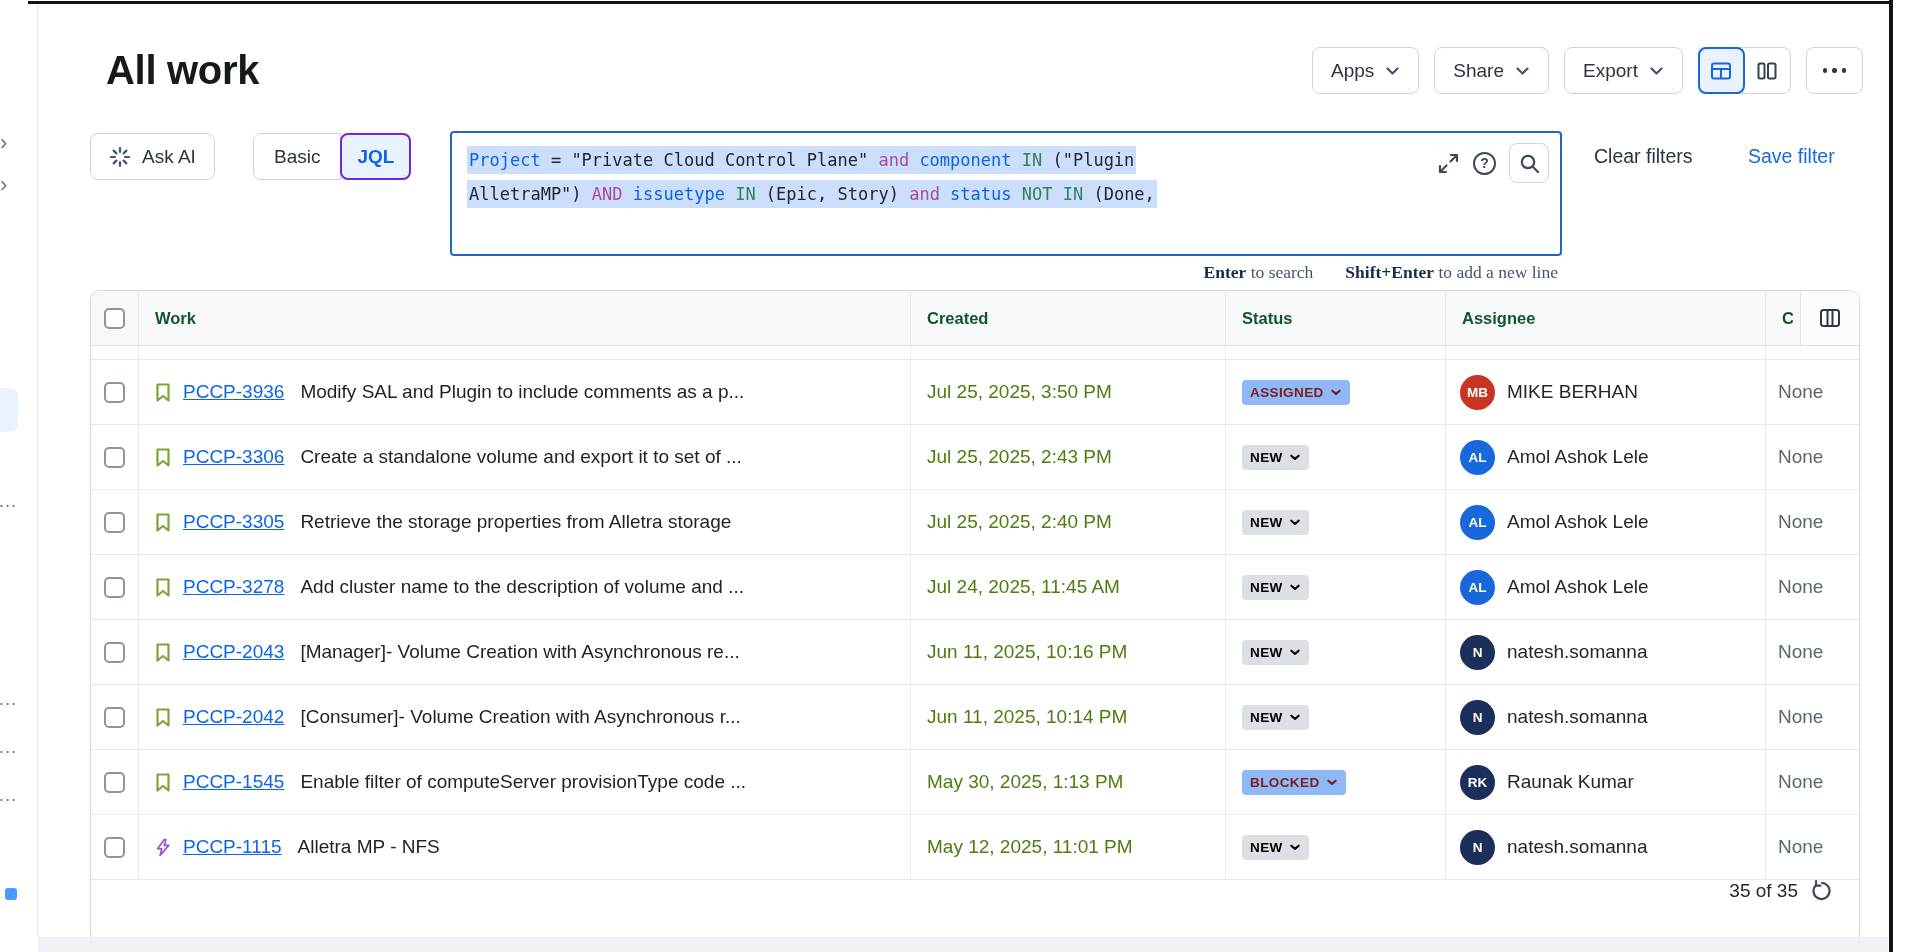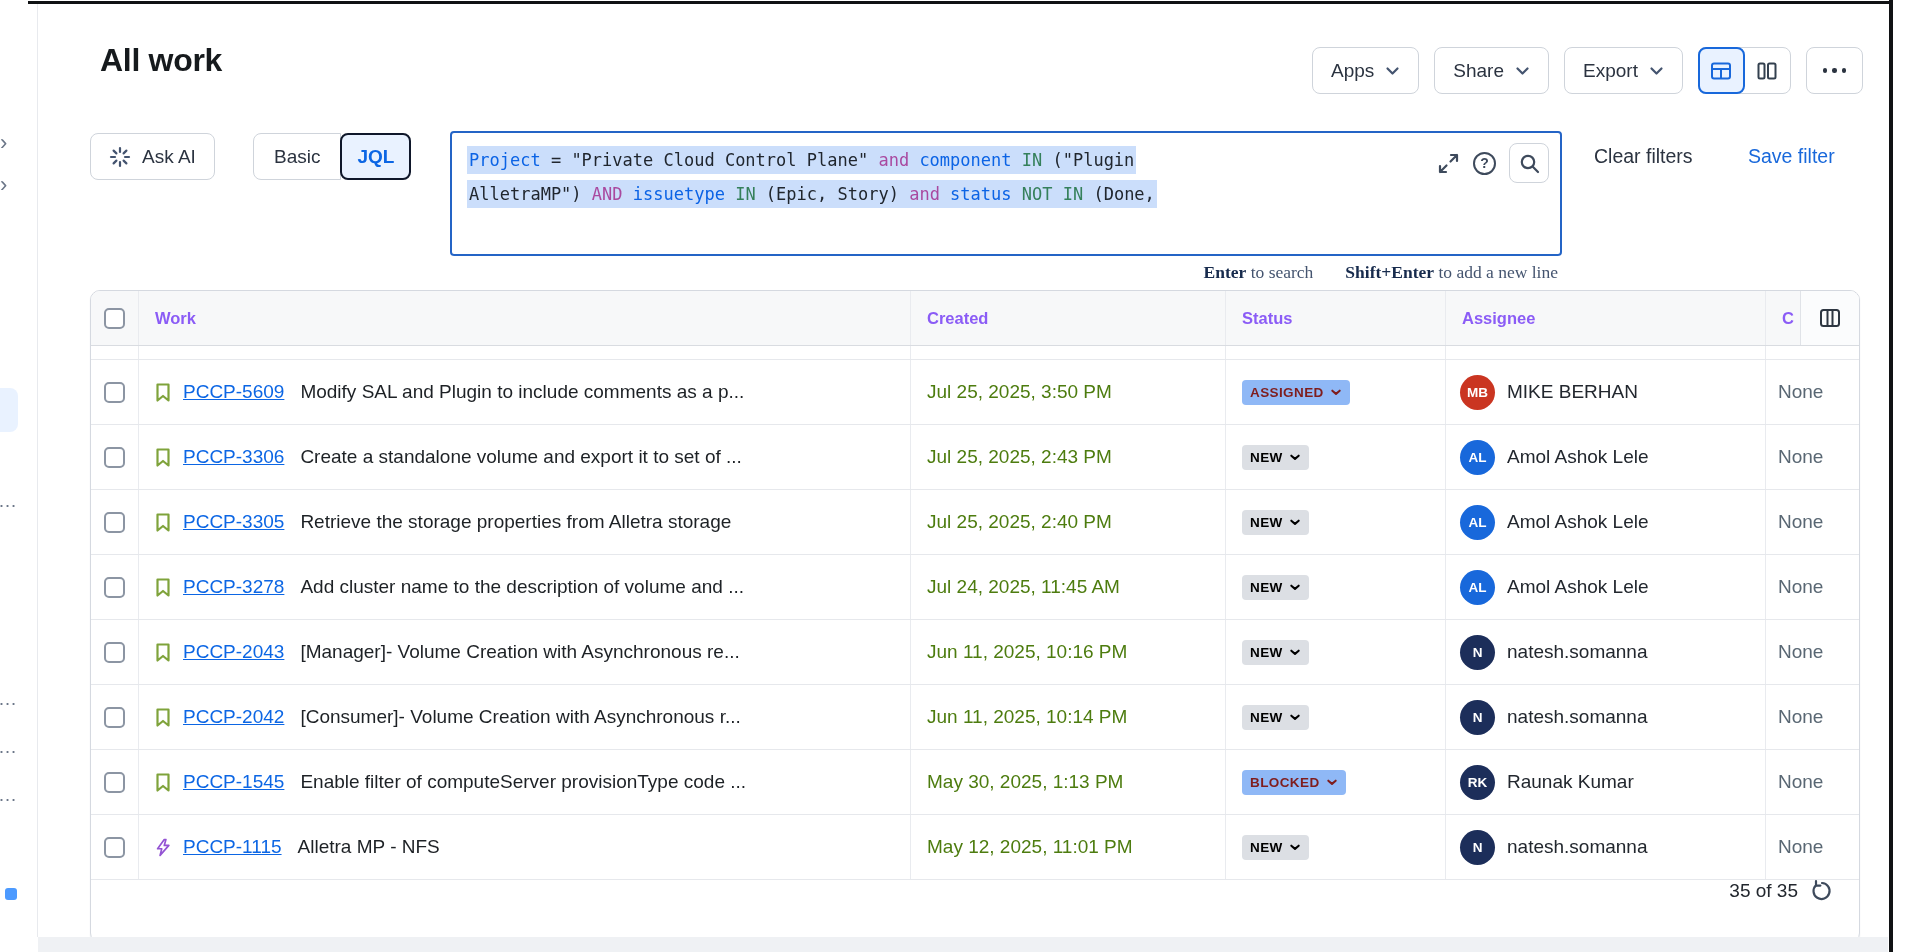--- a/index.html
+++ b/index.html
@@ -14,37 +14,37 @@
   .bottom-strip{position:absolute;left:38px;right:24px;bottom:0;height:15px;background:#EFF1F4;}
 
   
   .sliver{position:absolute;left:0;top:4px;bottom:15px;width:37px;background:#fff;border-right:1px solid #E8EAEE;}
   .sb-glyph{position:absolute;left:0;color:#6B7688;font-size:22px;line-height:1;}
   .sb-dots{position:absolute;left:-2px;color:#6B7688;font-size:19px;letter-spacing:1px;}
   .sb-active{position:absolute;left:-12px;width:30px;height:44px;background:#E9F2FF;border-radius:8px;}
   .sb-square{position:absolute;left:5px;width:12px;height:12px;background:#4C9AFF;border-radius:3px;}
 
   
-  .page-title{position:absolute;left:92px;top:34px;margin:8px;font-size:32px;font-weight:700;letter-spacing:-0.3px;color:#161A1D;}
+  .page-title{position:absolute;left:92px;top:34px;margin:14px;font-size:40px;font-weight:700;letter-spacing:-0.3px;color:#161A1D;}
   .toolbar{position:absolute;top:47px;left:1312px;display:flex;gap:15px;align-items:center;}
   .btn{height:47px;display:inline-flex;align-items:center;gap:11px;padding:0 18px;background:#fff;
        border:1px solid #CFD4DB;border-radius:8px;font-size:19px;font-weight:500;color:#2B3340;
        font-family:inherit;cursor:pointer;box-sizing:border-box;white-space:nowrap;}
   .view-group{display:flex;align-items:center;border:1px solid #CFD4DB;border-radius:8px;height:47px;box-sizing:border-box;background:#fff;}
   .view-btn{width:45px;height:45px;display:flex;align-items:center;justify-content:center;background:transparent;border:none;cursor:pointer;}
   .view-btn.selected{border:2px solid #1868DB;background:#E9F2FF;border-radius:8px;height:47px;width:47px;margin:-1px 0 -1px -1px;box-sizing:border-box;}
   .more-btn{width:57px;justify-content:center;gap:5px;padding:0;}
   .dot{width:4.5px;height:4.5px;border-radius:50%;background:#2B3340;}
 
   
   .ask-ai{position:absolute;left:90px;top:133px;}
   .mode-group{position:absolute;left:253px;top:133px;display:flex;align-items:stretch;}
   .mode-basic{height:47px;padding:0 20px;background:#fff;border:1px solid #CFD4DB;border-radius:8px 0 0 8px;
       font-size:19px;font-weight:500;color:#2B3340;display:flex;align-items:center;font-family:inherit;cursor:pointer;box-sizing:border-box;}
-  .mode-jql{height:47px;padding:0 15px;background:#E9F2FF;border:2px solid #0f172a;border-radius:8px;margin-left:-1px;
+  .mode-jql{height:47px;padding:0 15px;background:#E9F2FF;border:2px solid #6d28d9;border-radius:8px;margin-left:-1px;
       font-size:19px;font-weight:700;color:#0C66E4;display:flex;align-items:center;font-family:inherit;cursor:pointer;box-sizing:border-box;}
 
   .jql-box{position:absolute;left:450px;top:131px;width:1112px;height:125px;background:#fff;
       border:2.5px solid #2464C6;border-radius:4px;box-sizing:border-box;padding:10px 120px 0 15px;}
   .jql-line{font-family:"DejaVu Sans Mono",monospace;font-size:17px;line-height:34px;white-space:pre;}
   .jql-sel{background:#CBDEFB;padding:4px 2px;}
   .tok-field{color:#0B63E5;}
   .tok-kw{color:#A9499F;}
   .tok-op{color:#35805B;}
   .tok-val{color:#20262E;}
@@ -61,21 +61,21 @@
   .hint{margin-left:32px;}
   .hint b{color:#172B4D;font-weight:700;}
 
   
   .card{position:absolute;left:90px;top:290px;width:1770px;background:#fff;border:1px solid #D5D9E0;
       border-radius:10px;overflow:hidden;box-shadow:0 1px 2px rgba(9,30,66,.06);box-sizing:border-box;}
   .trow{display:grid;grid-template-columns:48px 772px 315px 220px 320px 1fr;border-bottom:1px solid #E6E8EC;}
   .cell{display:flex;align-items:center;border-right:1px solid #E9EBEF;box-sizing:border-box;overflow:hidden;height:64px;}
   .cell:last-child{border-right:none;}
   .thead .trow{background:#F7F8F9;border-bottom:1px solid #D9DCE1;}
-  .thead .cell{height:54px;font-size:16.5px;font-weight:700;color:#8b5cf6;padding-left:16px;position:relative;}
+  .thead .cell{height:54px;font-size:16.5px;font-weight:700;color:#14532d;padding-left:16px;position:relative;}
   .thead .c-check{padding-left:0;}
   .gap .cell{height:13px;}
   .c-check{justify-content:center;}
   .checkbox{width:21px;height:21px;border:2px solid #8C95A3;border-radius:5px;background:#fff;box-sizing:border-box;}
   .c-work{padding-left:14px;}
   .type-icon{margin-right:10px;flex:none;}
   .key{color:#0C66E4;text-decoration:underline;font-size:19px;font-weight:500;margin-right:16px;white-space:nowrap;}
   .title{color:#1D2125;font-size:19px;white-space:nowrap;}
   .c-created{padding-left:16px;font-size:19px;color:#4d7c0f;}
   .c-status{padding-left:16px;}
@@ -236,21 +236,21 @@
         <div class="cell"></div>
       </div>
       <div class="trow">
         <div class="cell c-check">
           <span class="checkbox"></span>
         </div>
         <div class="cell c-work">
           <svg class="type-icon" width="20" height="21" viewBox="0 0 20 21">
             <path d="M4.5 2.5 h11 v16 l-5.5 -4.5 -5.5 4.5 z" fill="none" stroke="#7FA33B" stroke-width="2.2" stroke-linejoin="round"></path>
           </svg>
-          <a class="key">PCCP-5609</a>
+          <a class="key">PCCP-3936</a>
           <span class="title">Modify SAL and Plugin to include comments as a p...</span>
         </div>
         <div class="cell c-created">Jul 25, 2025, 3:50 PM</div>
         <div class="cell c-status">
           <span class="badge inprogress">
             <span>ASSIGNED</span>
             <svg width="12" height="9" viewBox="0 0 13 9">
               <path d="M2.5 2.5 L6.5 6 L10.5 2.5" fill="none" stroke="currentColor" stroke-width="2.2" stroke-linecap="round" stroke-linejoin="round"></path>
             </svg>
           </span>

